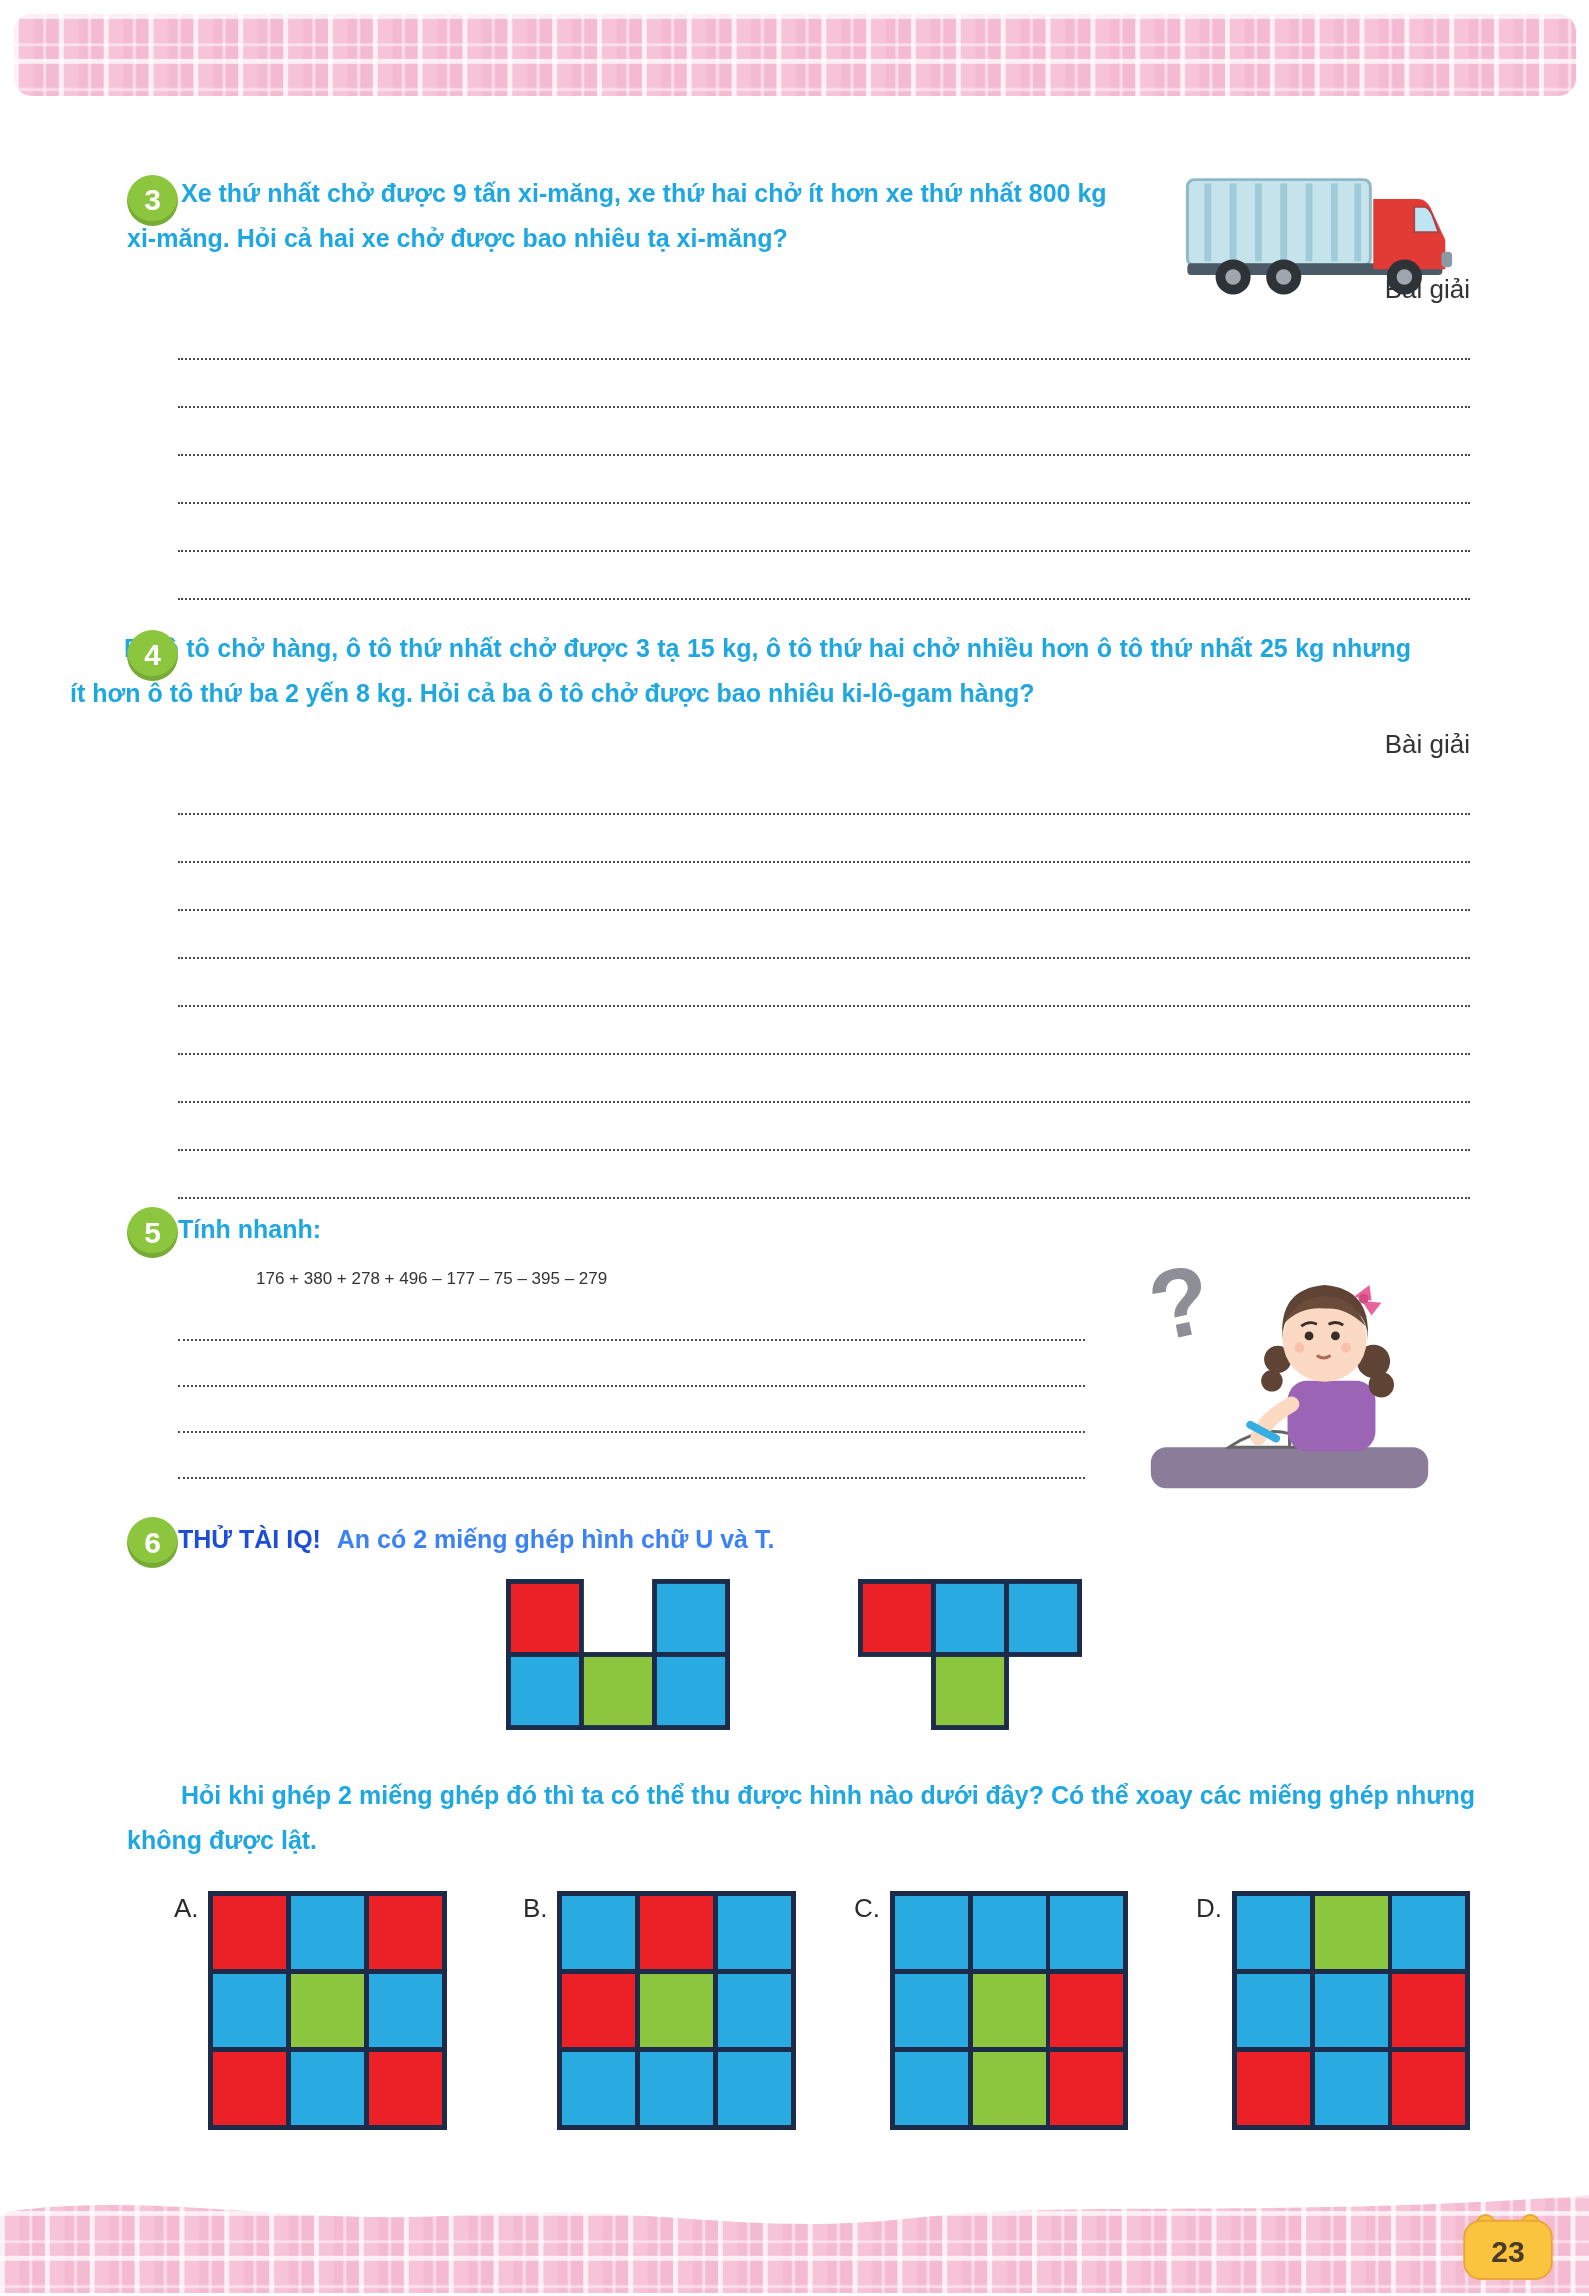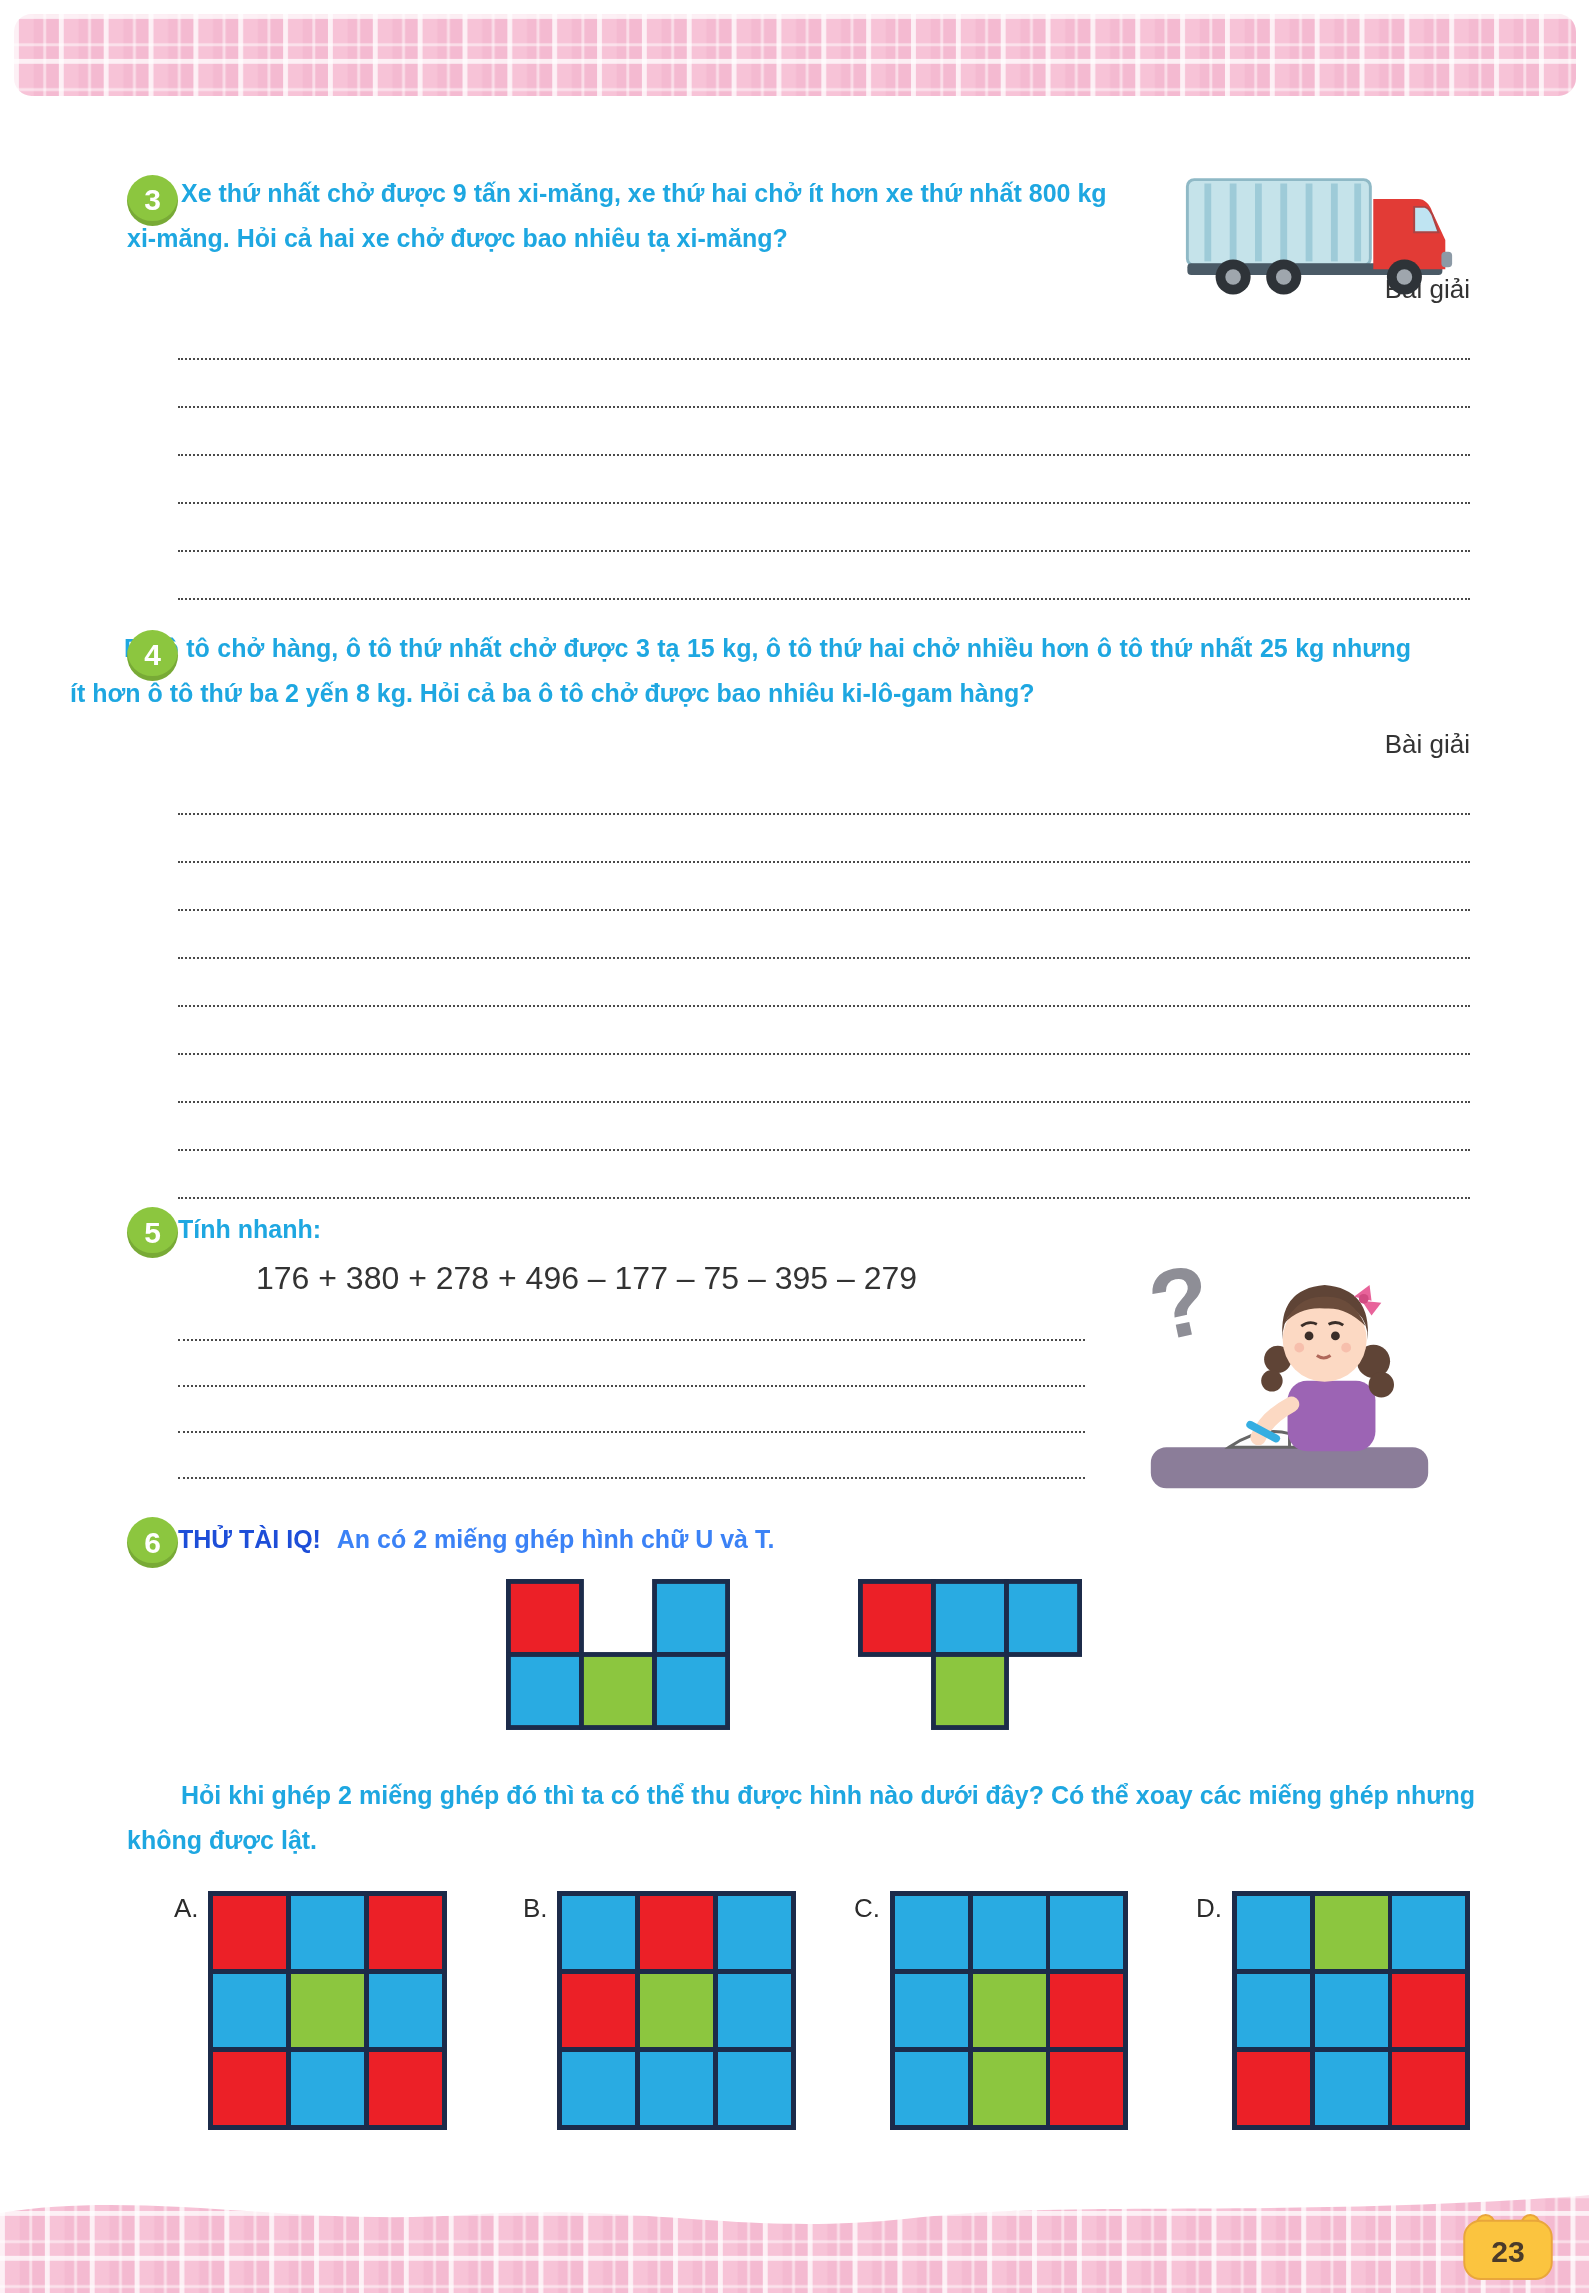--- a/index.html
+++ b/index.html
@@ -26,21 +26,21 @@
 
   .solution{font-size:26px;color:#333;text-align:right;margin-left:178px;width:1292px;
     margin-top:5.9px;height:45px;line-height:45px;}
 
   .lines{margin-left:178px;width:1292px;}
   .dotted-line{border-bottom:2.9px dotted #4a4a4a;height:46px;}
   .ex5 .lines{width:907px;}
   .ex5 .dotted-line{height:44px;}
 
   .ex5 .title-row{margin-left:178px;height:55px;line-height:45px;}
-  .expression{margin-left:256px;font-size:32px;color:#333;height:33px;line-height:33px;}
+  .expression{margin-left:256px;font-size:17px;color:#333;height:33px;line-height:33px;}
 
   .ex6 .heading{margin-left:178px;line-height:45px;font-size:25px;font-weight:bold;}
   .iq-tag{color:#1d4ed8;margin-right:9.8px;}
   .intro{color:#3b82f6;}
   .piece{position:absolute;top:62px;}
   .piece-u{left:506px;} .piece-t{left:858px;}
   .ex6 .question{position:absolute;top:256px;left:127px;width:1348px;
     text-indent:54px;text-align:justify;}
 
   .option{position:absolute;top:374px;display:flex;gap:9.8px;align-items:flex-start;}

